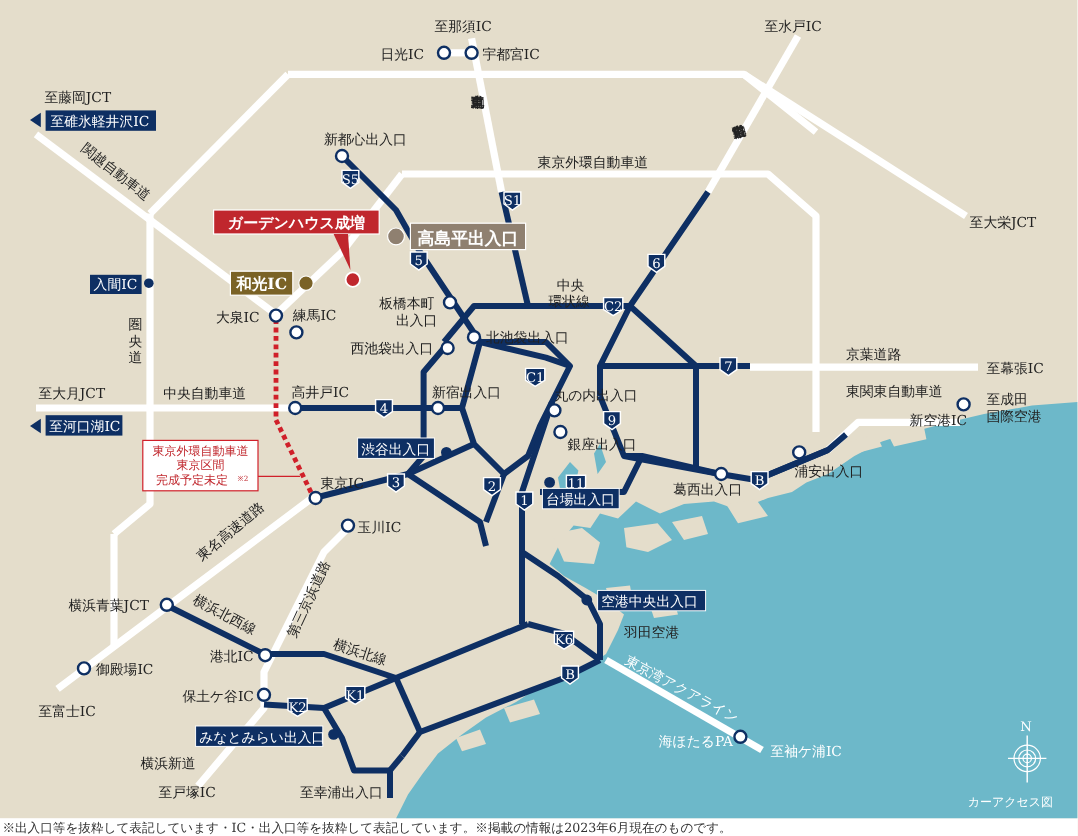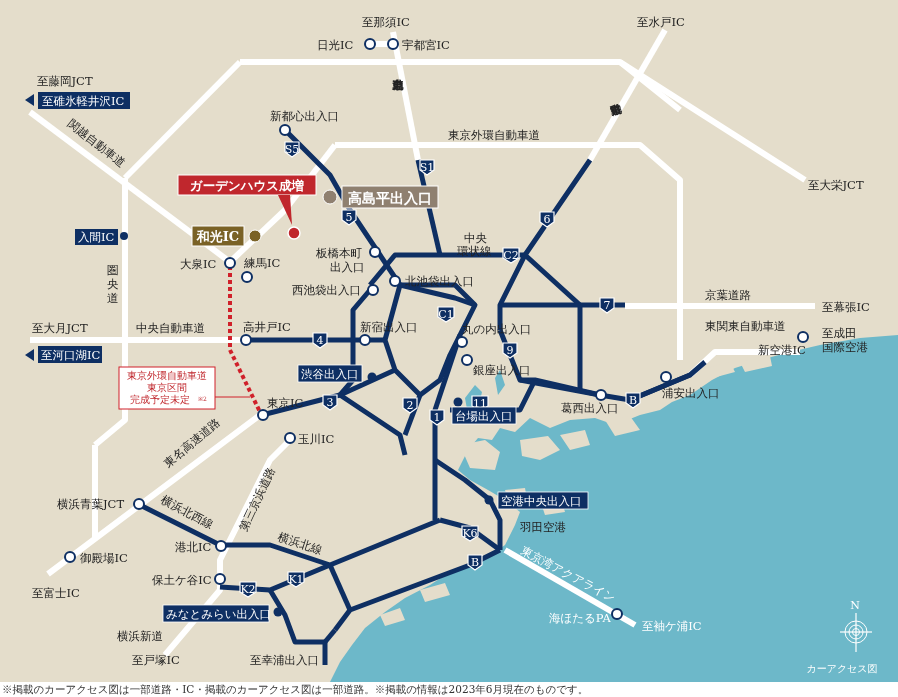--- a/index.html
+++ b/index.html
@@ -353,13 +353,13 @@
     <text x="855" y="609" text-anchor="middle" font-size="11" fill="#ffffff">N</text>
     <line x1="856" y1="613" x2="856" y2="652" stroke="#ffffff" stroke-width="1.2"></line>
     <line x1="840" y1="632" x2="872" y2="632" stroke="#ffffff" stroke-width="1.2"></line>
     <circle cx="856" cy="632" r="11" fill="none" stroke="#ffffff" stroke-width="1"></circle>
     <circle cx="856" cy="632" r="7" fill="none" stroke="#ffffff" stroke-width="1"></circle>
     <circle cx="856" cy="632" r="3.5" fill="none" stroke="#ffffff" stroke-width="1"></circle>
   </g>
   <text x="842" y="672" text-anchor="middle" font-size="10" fill="#ffffff">カーアクセス図</text>
 </svg>
 
-<div id="footnote">※掲載のカーアクセス図は一部道路・IC・掲載のカーアクセス図は一部道路。※掲載の情報は2023年6月現在のものです。</div>
+<div id="footnote">※出入口等を抜粋して表記しています・IC・出入口等を抜粋して表記しています。※掲載の情報は2023年6月現在のものです。</div>
 
 </body></html>

